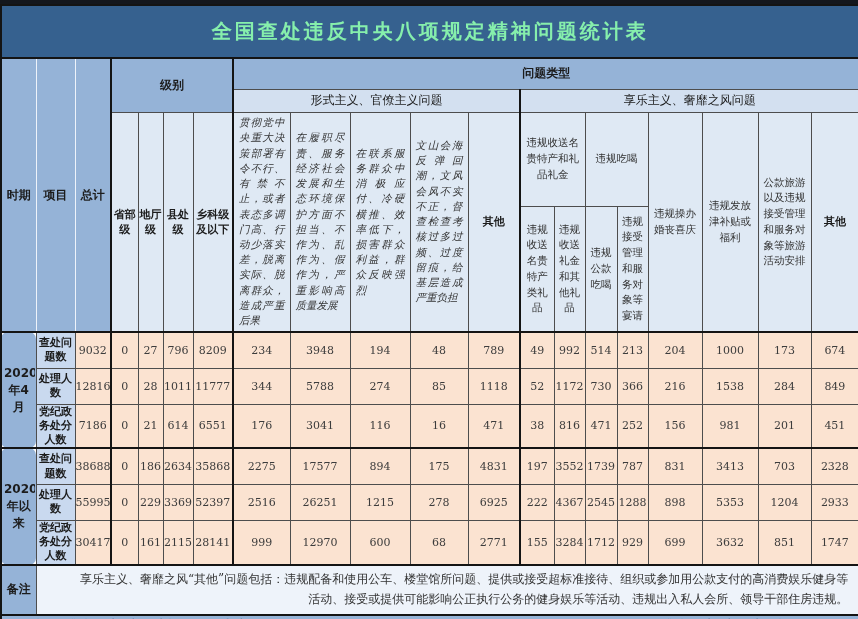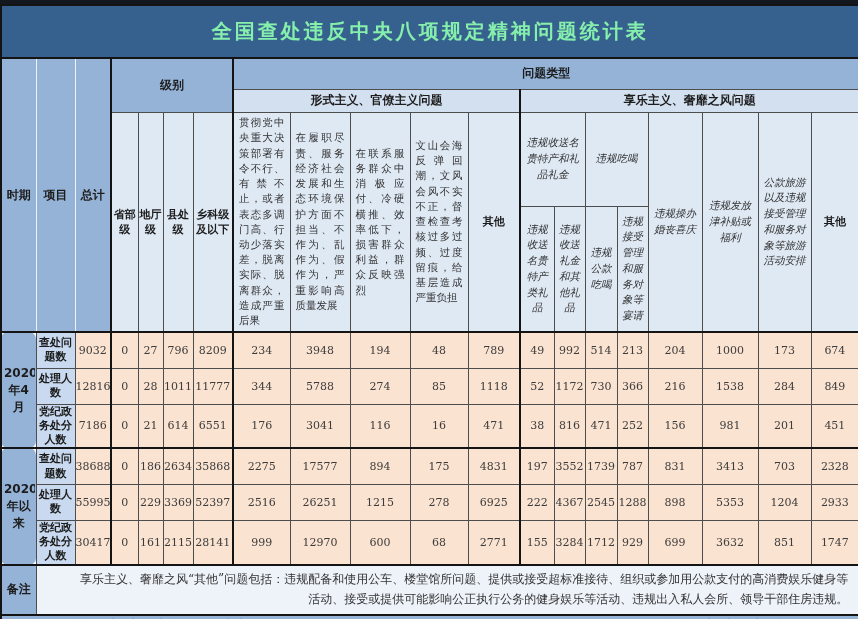--- a/index.html
+++ b/index.html
@@ -5,26 +5,26 @@
   html,body{margin:0;padding:0;background:#fff;}
   body{width:858px;height:619px;overflow:hidden;font-family:"DejaVu Sans",sans-serif;}
   .topstrip{width:858px;height:4px;background:#14171d;}
   table{border-collapse:collapse;table-layout:fixed;width:858px;border:2px solid #141414;}
   td{border:1px solid #4d4d4d;overflow:hidden;text-align:center;vertical-align:middle;padding:0;color:#1c1c1c;}
   
   .title{background:#36618f;color:#86efac;font-size:20px;font-weight:bold;letter-spacing:3px;border-bottom:2px solid #141414;}
   
   .mb{background:#95b3d7;font-weight:bold;font-size:12px;border:1px solid #eef3fa;border-bottom:1px solid #4d4d4d;}
   
-  .band{background:#d3e0f0;font-weight:bold;font-size:12px;}
+  .band{background:#d3e0f0;font-weight:normal;font-size:12px;}
   
   .lc{background:#dfe9f4;font-size:10.5px;color:#333;}
   .lc.bold{font-weight:bold;font-size:11px;color:#1c1c1c;}
-  .desc{font-family:"DejaVu Serif",serif;text-align:justify;vertical-align:middle;padding:2px 5px;line-height:1.45;}
-  .sub{font-family:"DejaVu Serif",serif;padding:2px 3px;line-height:1.5;font-style:italic;}
+  .desc{font-family:"DejaVu Serif",serif;text-align:justify;vertical-align:middle;padding:2px 5px;line-height:1.45;font-style:italic;}
+  .sub{font-family:"DejaVu Serif",serif;padding:2px 3px;line-height:1.5;}
   
   .pc{background:#95b3d7;font-weight:bold;font-size:12px;line-height:1.4;padding:0 2px;border-radius:7px;}
   
   .rl{background:#c9d9ef;font-weight:bold;font-size:11px;line-height:1.3;padding:0 1px;}
   
   .d{background:#fbe3d1;font-family:"DejaVu Serif",serif;font-size:11px;color:#3c3c3c;}
   
   .notelab{background:#95b3d7;font-weight:bold;font-size:12px;border-top:2px solid #141414;}
   .notetxt{background:#eef3fa;text-align:right;font-family:"DejaVu Serif",serif;font-size:12px;color:#333;
            padding:4px 10px 4px 8px;line-height:1.65;text-indent:2em;border-top:2px solid #141414;}

